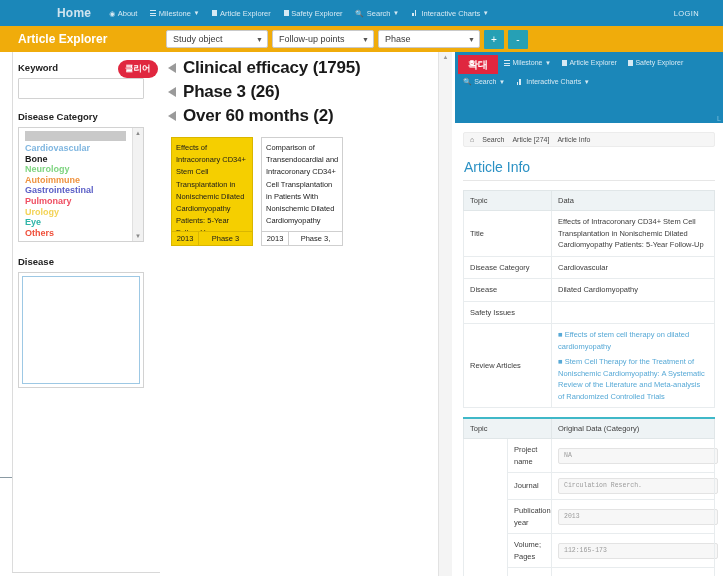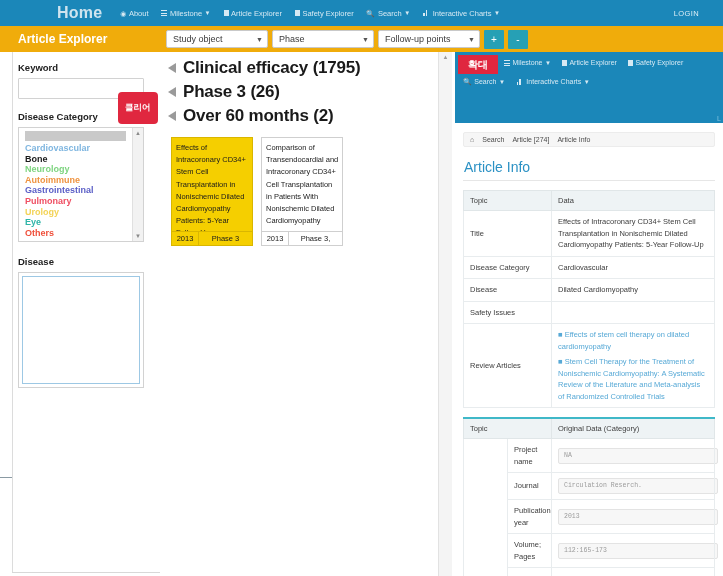--- a/index.html
+++ b/index.html
@@ -12,21 +12,21 @@
   }
 
   
   .topnav {
     position: absolute; top: 0; left: 0;
     width: 723px; height: 26px;
     background: #1b87b9;
     display: flex; align-items: center;
   }
   .nav-home {
-    color: #cfe4ef; font-size: 16px; font-weight: 600;
+    color: #cfe4ef; font-size: 12px; font-weight: 600;
     margin-left: 57px; letter-spacing: .2px;
   }
   .nav-items { display: flex; align-items: center; margin-left: 18px; gap: 13px; }
   .nav-item {
     color: #d6e9f3; font-size: 7.5px; display: flex; align-items: center; gap: 2.5px;
     white-space: nowrap;
   }
   .nav-ico { font-size: 7px; line-height: 1; }
   .nav-sq { width: 5px; height: 6px; background: #d6e9f3; display: inline-block; }
   .nav-bars {
@@ -72,21 +72,21 @@
 
   
   .leftpanel {
     position: absolute; top: 52px; left: 0; width: 160px; height: 524px;
     background: #fff; padding: 10px 0 0 18px;
   }
   .flabel { font-size: 9.5px; font-weight: bold; color: #222; margin-bottom: 5px; }
   .clear-btn {
     position: absolute; top: 8px; left: 118px;
     background: #e0273f; color: #fff; font-size: 8.5px;
-    padding: 10px 7px; border-radius: 4px; font-weight: bold; margin-top: 32px;
+    padding: 3px 7px; border-radius: 9px; font-weight: bold;
   }
   .kw-input {
     width: 126px; height: 21px; border: 1px solid #d2d2d2; background: #fff;
     border-radius: 1px; margin-bottom: 12px;
   }
   .cat-box {
     width: 126px; height: 115px; border: 1px solid #d2d2d2; background: #fff;
     margin-bottom: 14px; position: relative; overflow: hidden;
     display: flex;
   }
@@ -246,25 +246,25 @@
 </div>
 
 <div class="subbar">
   <div class="subbar-title">Article Explorer</div>
 
   <div class="sel">
     <span>Study object</span>
     <span class="cv">▼</span>
   </div>
   <div class="sel">
+    <span>Follow-up points</span>
+    <span class="cv">▼</span>
+  </div>
+  <div class="sel">
     <span>Phase</span>
-    <span class="cv">▼</span>
-  </div>
-  <div class="sel">
-    <span>Follow-up points</span>
     <span class="cv">▼</span>
   </div>
 
   <div class="btn-pm">+</div>
   <div class="btn-pm">-</div>
 </div>
 
 <div class="leftpanel">
   <div class="flabel">Keyword</div>
   <div class="clear-btn">클리어</div>

